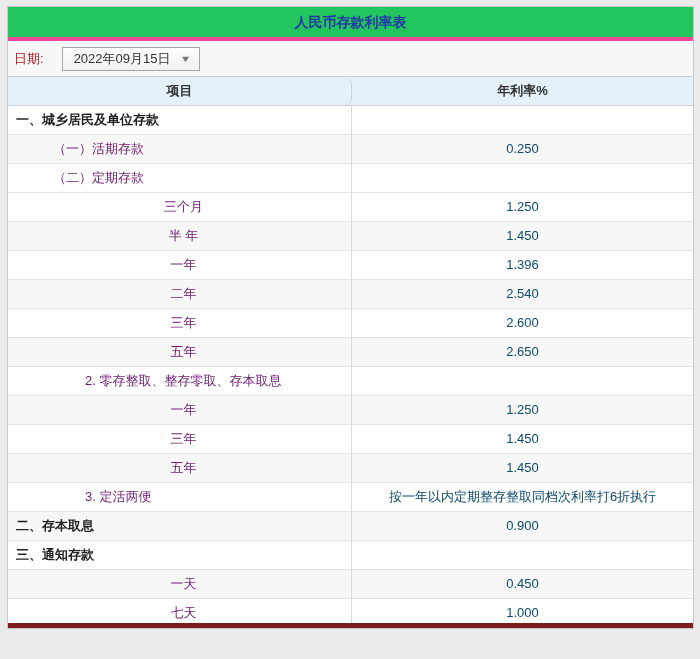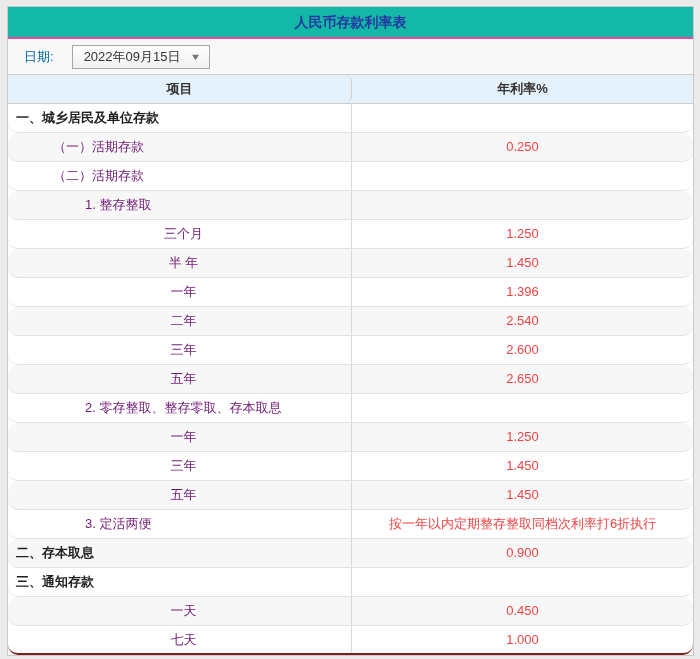--- a/index.html
+++ b/index.html
@@ -24,35 +24,35 @@
     border: 1px solid #c9c9c9;
   }
   
   .titlebar {
     height: 30px;
     line-height: 30px;
     text-align: center;
     font-size: 14px;
     font-weight: bold;
     color: #2438a3;
-    background: #14b8a6;
-    border-bottom: 2px solid #ec4899;
+    background: #22c55e;
+    border-bottom: 4px solid #ec4899;
   }
   
   .datebar {
     height: 35px;
     background: #f8f8f8;
     border-bottom: 1px solid #cccccc;
     display: flex;
     align-items: center;
   }
   .datebar .date-label {
-    margin-left: 16px;
-    font-size: 13px;
-    color: #0369a1;
+    margin-left: 6px;
+    font-size: 13px;
+    color: #b91c1c;
   }
   .date-select {
     margin-left: 18px;
     width: 138px;
     height: 24px;
     box-sizing: border-box;
     border: 1px solid #a6a6a6;
     background: linear-gradient(#fefefe, #f1f1f1);
     display: flex;
     align-items: center;
@@ -86,34 +86,33 @@
   .thead .hcell.rate { flex: 1; }
   
   .trow {
     display: flex;
     height: 29px;
     box-sizing: border-box;
     line-height: 28px;
     border-bottom: 1px solid #e2e2e2;
     background: #ffffff;
     font-size: 13px;
-    border-radius: 10px;
-  }
-  .trow:last-child { border-bottom: 2px solid #7f1d1d; }
+  }
+  .trow:last-child { border-bottom: 5px solid #7f1d1d; }
   .trow.alt { background: #f7f7f7; }
   .cell { box-sizing: border-box; overflow: hidden; white-space: nowrap; }
   .cell.label {
     width: 344px;
     border-right: 1px solid #d9d9d9;
     color: #701a75;
   }
   .cell.value {
     flex: 1;
     text-align: center;
-    color: #ef4444;
+    color: #0c4a6e;
   }
   .cell.label.lv0 { padding-left: 8px; font-weight: bold; color: #1f1f1f; }
   .cell.label.lv1 { padding-left: 45px; }
   .cell.label.lv2 { padding-left: 77px; }
   .cell.label.lv3 { text-align: center; padding-left: 8px; }
 </style>
 </head>
 <body>
 
 <div class="stage">
@@ -137,25 +136,21 @@
     <div>
         <div class="trow">
           <div class="cell label lv0">一、城乡居民及单位存款</div>
           <div class="cell value"></div>
         </div>
         <div class="trow alt">
           <div class="cell label lv1">（一）活期存款</div>
           <div class="cell value">0.250</div>
         </div>
         <div class="trow">
-          <div class="cell label lv1">（二）活期存款</div>
-          <div class="cell value"></div>
-        </div>
-        <div class="trow alt">
-          <div class="cell label lv2">1. 整存整取</div>
+          <div class="cell label lv1">（二）定期存款</div>
           <div class="cell value"></div>
         </div>
         <div class="trow">
           <div class="cell label lv3">三个月</div>
           <div class="cell value">1.250</div>
         </div>
         <div class="trow alt">
           <div class="cell label lv3">半 年</div>
           <div class="cell value">1.450</div>
         </div>

